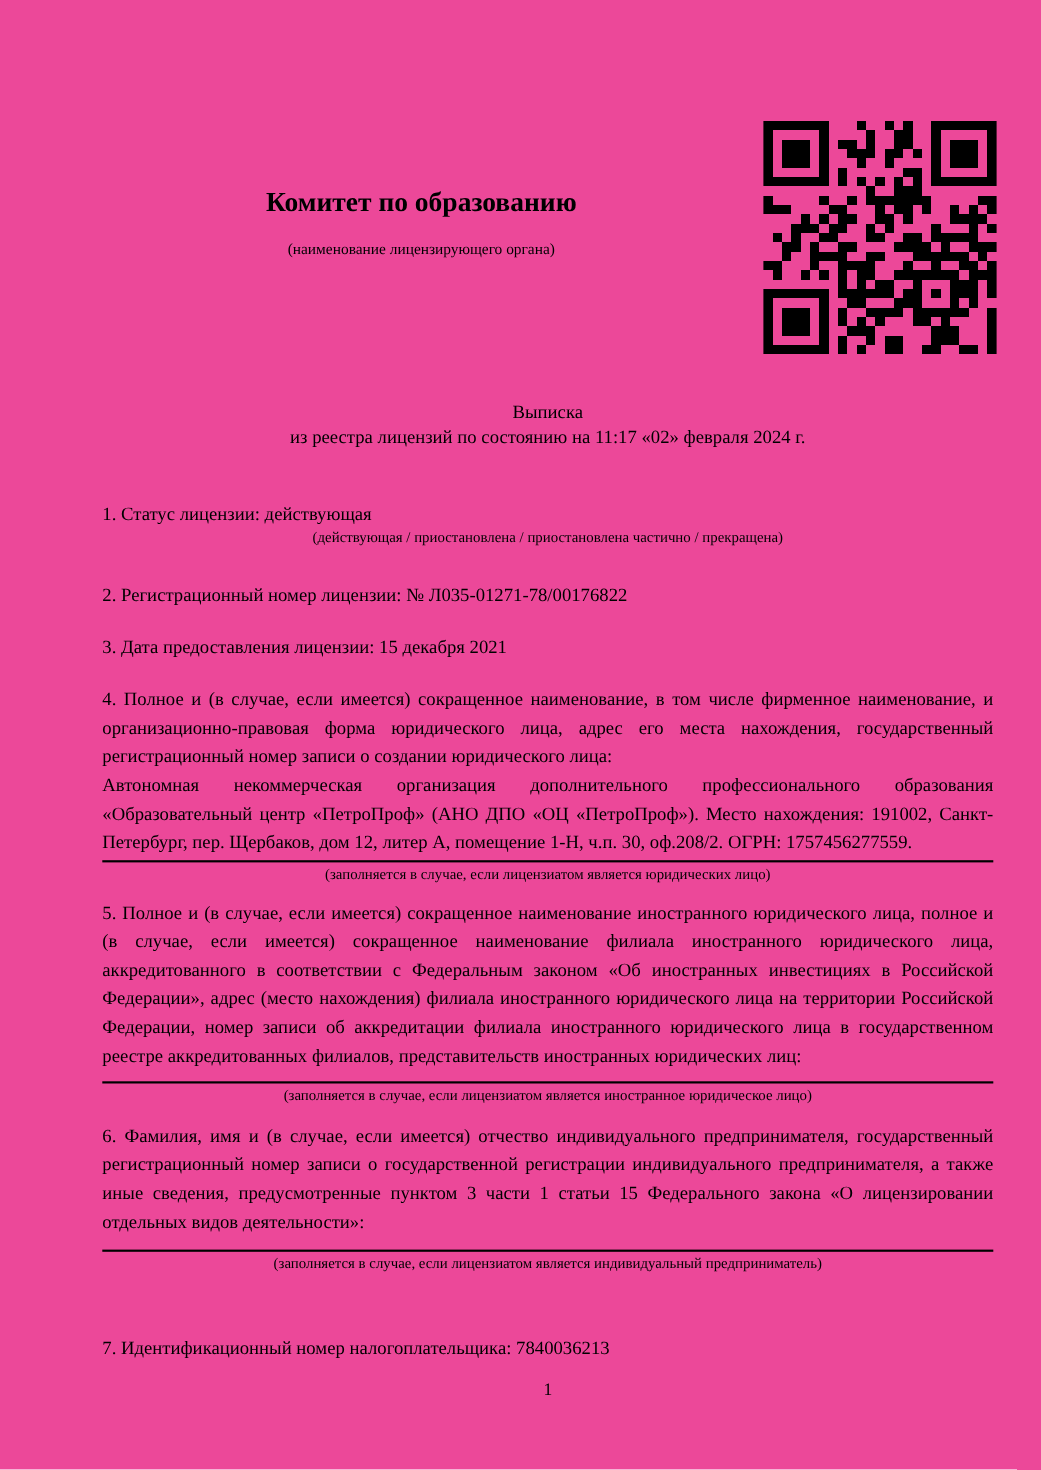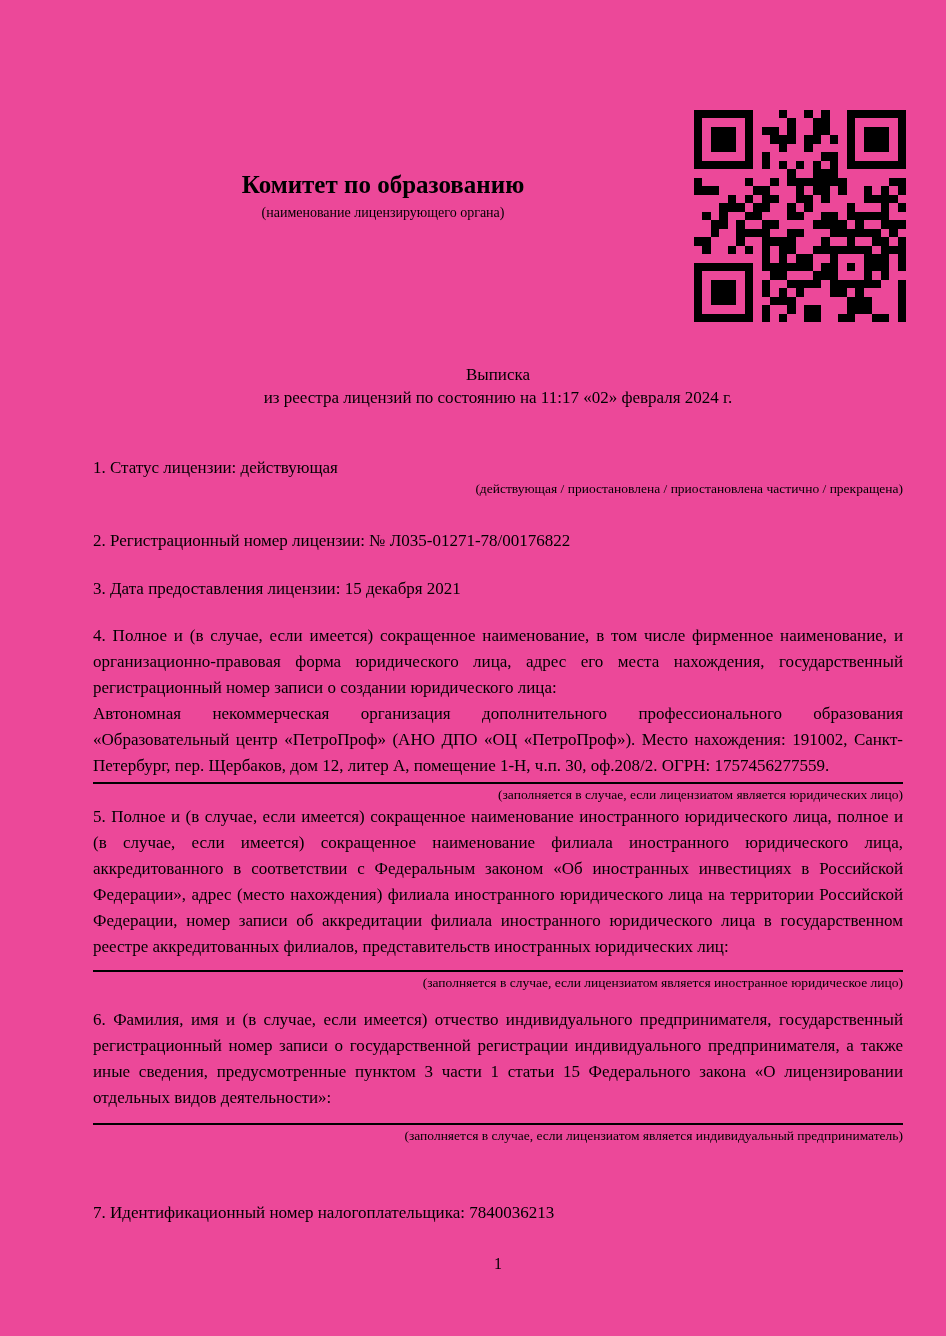--- a/index.html
+++ b/index.html
@@ -9,46 +9,46 @@
     color:#000;font-size:17px;line-height:26px;
     -webkit-font-smoothing:antialiased;
   }
   .page{position:relative;width:946px;height:1336px;background:#ec4899;overflow:hidden;}
 
   
   .org-block{
     position:absolute;left:83px;top:170px;width:600px;text-align:center;
   }
   .org-name{font-size:25px;font-weight:bold;line-height:30px;}
-  .org-caption{font-size:14px;line-height:18px;margin-top:4px;}
+  .org-caption{font-size:14px;line-height:18px;margin-top:19px;}
 
   .qr{position:absolute;left:694px;top:110px;width:212px;height:212px;}
   .qr svg{display:block;width:212px;height:212px;shape-rendering:crispEdges;}
 
   
   .doc-title{
     position:absolute;left:93px;top:363px;width:810px;text-align:center;
     font-size:17px;line-height:23px;
   }
 
   
   .items{position:absolute;left:93px;top:455px;width:810px;}
   .items p{margin:0;}
   .line{text-align:left;}
   .para{text-align:justify;}
-  .caption{font-size:13.5px;line-height:16px;text-align:right;}
+  .caption{font-size:13.5px;line-height:16px;text-align:center;}
   .rule{border:none;border-top:2px solid #000;margin:0;height:0;}
 
   .i1{margin-top:0;}
   .i2{margin-top:31px;}
   .i3{margin-top:22px;}
   .i4{margin-top:21px;}
   .i4 .rule{margin-top:3px;}
   .i4 .caption{margin-top:3px;}
-  .i5{margin-top:1px;}
+  .i5{margin-top:14px;}
   .i5 .rule{margin-top:10px;}
   .i5 .caption{margin-top:3px;}
   .i6{margin-top:16px;}
   .i6 .rule{margin-top:12px;}
   .i6 .caption{margin-top:3px;}
   .i7{margin-top:56px;}
 
   .page-number{
     position:absolute;left:93px;top:1254px;width:810px;text-align:center;
     font-size:16px;line-height:20px;

